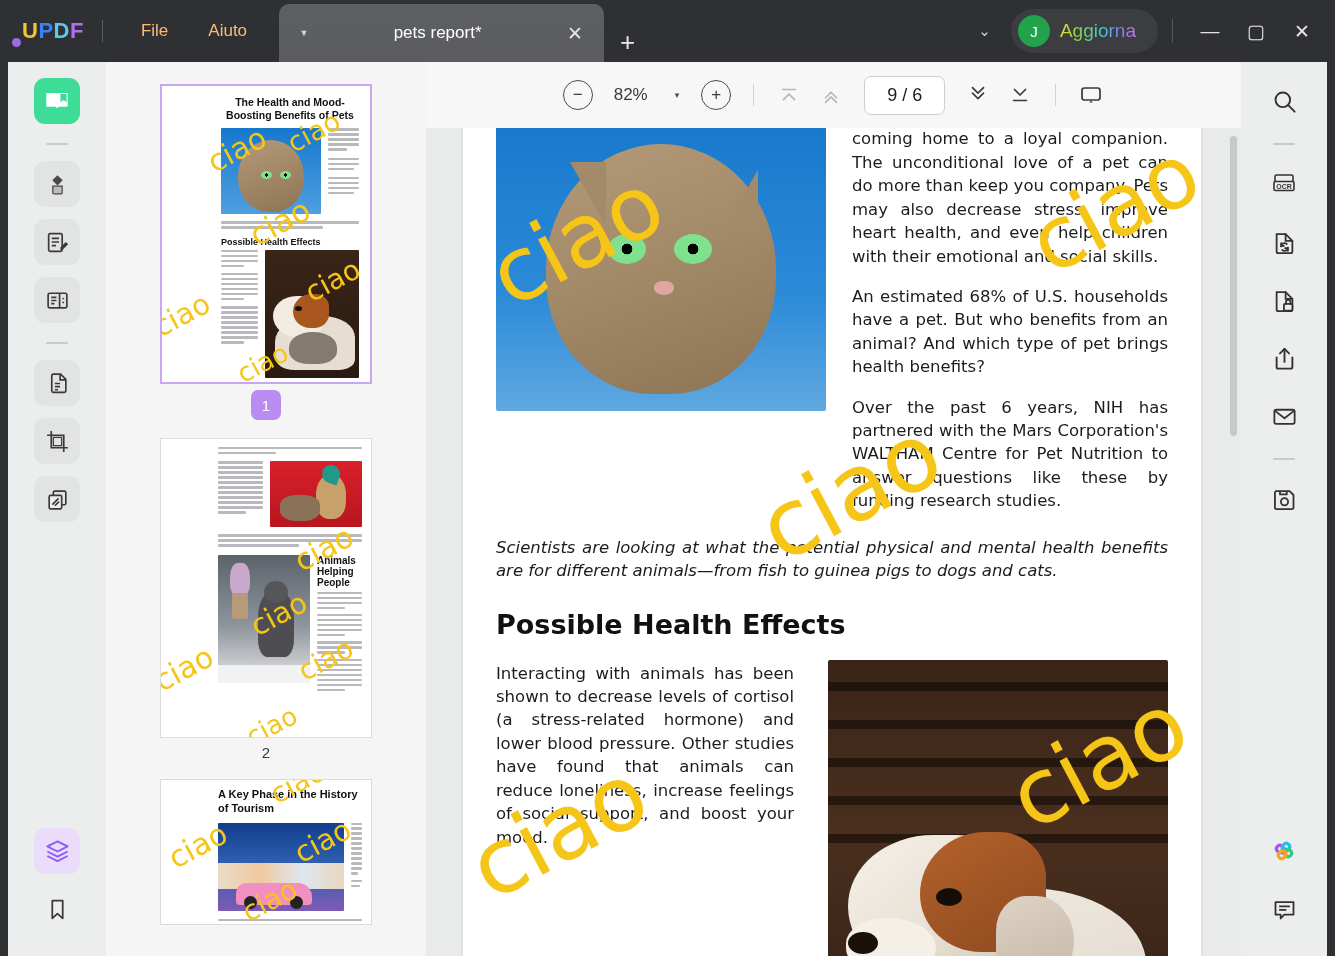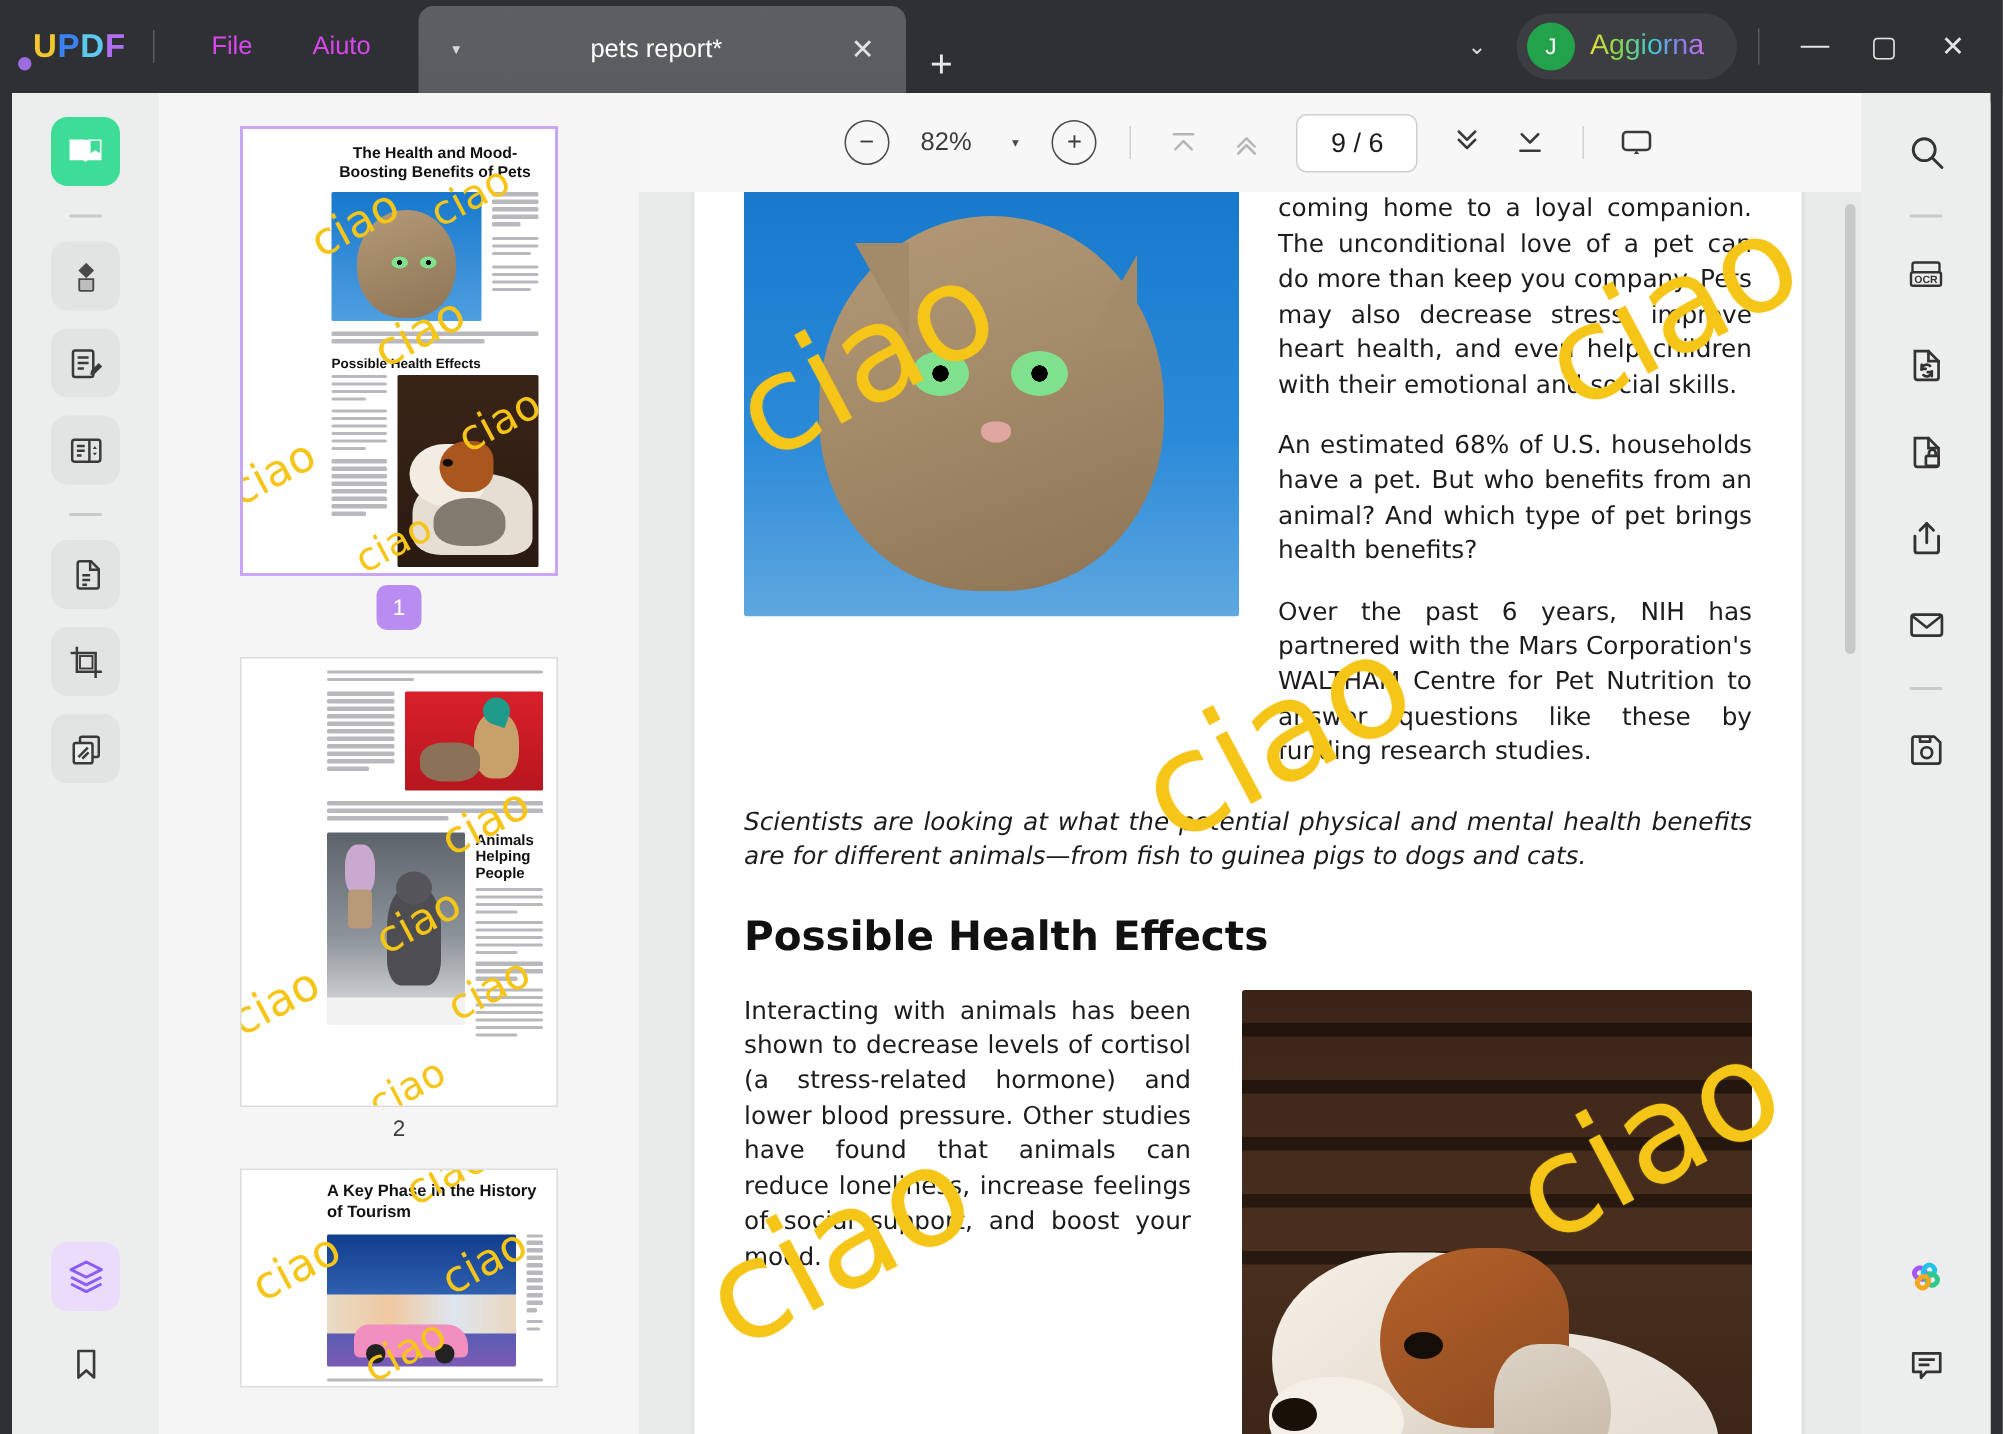--- a/index.html
+++ b/index.html
@@ -14,21 +14,21 @@
   
   .titlebar {
     position: absolute; top: 0; left: 0; width: 1335px; height: 62px;
     background: #2f3033; display: flex; align-items: center; z-index: 40;
   }
   .logo { margin-left: 22px; font-size: 22px; font-weight: bold; letter-spacing: .5px; }
   .logo .l1 { color: #f2c72e; } .logo .l2 { color: #3b82f6; }
   .logo .l3 { color: #5dc8ee; } .logo .l4 { color: #b06ef0; }
   .vdiv { width: 1px; height: 22px; background: #5a5c60; margin: 0 18px; }
   .menu-item {
-    color: #d946ef; font-size: 17px; padding: 6px 20px; cursor: default;
+    color: #fdba74; font-size: 17px; padding: 6px 20px; cursor: default;
     border-radius: 5px;
   }
   .tabstrip { display: flex; align-items: flex-end; height: 62px; margin-left: 12px; }
   .tab {
     position: relative; display: flex; align-items: center; height: 58px;
     width: 325px; background: linear-gradient(180deg,#5d5f63 0%,#5a5c60 100%);
     border-radius: 10px 10px 0 0; padding: 0 14px; color: #fff;
   }
   .tab .caret { font-size: 9px; color: #d6d6d8; width: 22px; text-align: center; }
   .tab .tab-title {

